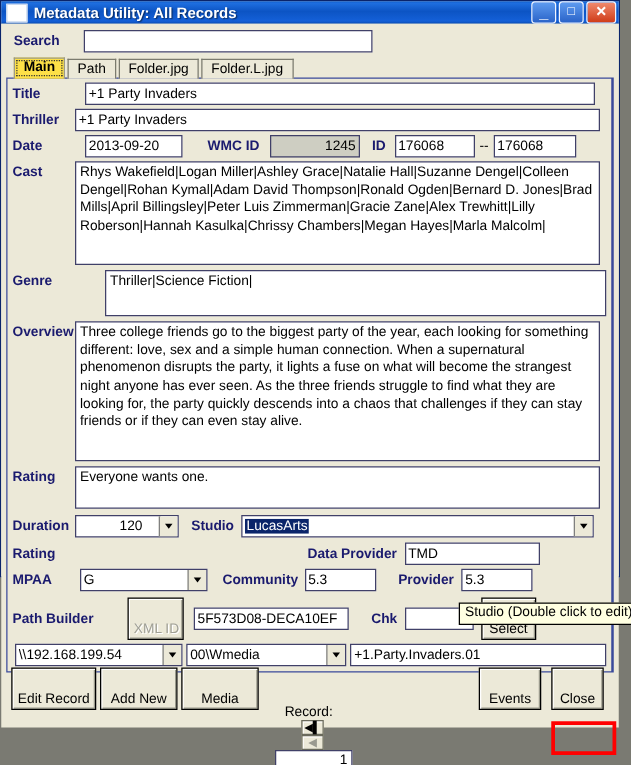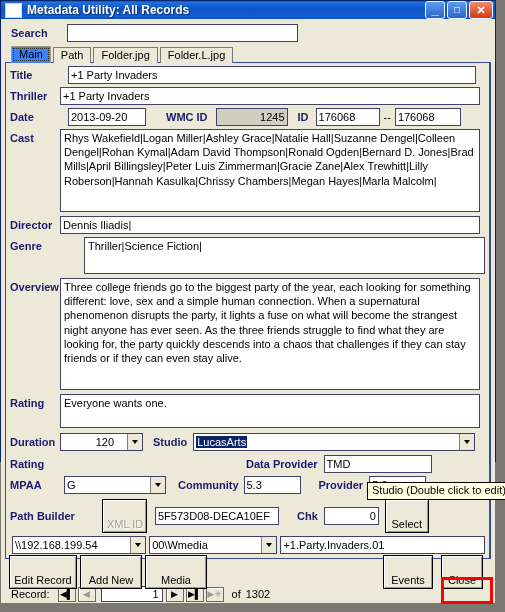--- a/index.html
+++ b/index.html
@@ -127,23 +127,23 @@
     border-bottom: none;
     box-sizing: border-box;
     font-size: 11px;
     color: #000;
     padding: 1px 7px 0 7px;
     margin-right: 2px;
     line-height: 13px;
     white-space: nowrap;
   }
   .tab.active {
-    background: #3b82f6;
+    background: #fde047;
     height: 17px;
-    font-weight: normal;
+    font-weight: bold;
     outline: 1px dotted #333;
     outline-offset: -3px;
     border-color: #9a9a8c;
   }
 
   
   #panel {
     flex: 1 1 auto;
     background: #ece9d8;
     border: 1px solid #3a4a9a;
@@ -211,21 +211,21 @@
     display:flex; align-items:center;
     padding: 0 4px;
     box-sizing:border-box;
     position: relative;
   }
   #navbar {
     height: 18px;
     display:flex; align-items:center;
     padding-left: 6px;
     box-sizing:border-box;
-    font-size:11px; color:#000;
+    font-size:11px; color:#000;flex-direction:column;
   }
   .navbtn {
     width:18px;height:15px;
     background:#ece9d8;
     border:1px solid #6a6a5c;
     box-shadow: inset 1px 1px 0 #fff;
     box-sizing:border-box;
     display:flex;align-items:center;justify-content:center;
     margin-right:2px; color:#000; font-size:9px;
   }
@@ -324,24 +324,20 @@
         <div class="field" style="width:64px;height:18px;margin-left:7px;">176068</div>
         <span class="lbl" style="margin-left:4px;color:#000;font-weight:normal;">--</span>
         <div class="field" style="width:66px;height:18px;margin-left:4px;">176068</div>
       </div>
 
       <div class="row" style="margin-bottom:4px;">
         <span class="lbl w">Cast</span>
         <div class="area" style="width:420px;height:83px;margin-left:-8px;">Rhys Wakefield|Logan Miller|Ashley Grace|Natalie Hall|Suzanne Dengel|Colleen Dengel|Rohan Kymal|Adam David Thompson|Ronald Ogden|Bernard D. Jones|Brad Mills|April Billingsley|Peter Luis Zimmerman|Gracie Zane|Alex Trewhitt|Lilly Roberson|Hannah Kasulka|Chrissy Chambers|Megan Hayes|Marla Malcolm|</div>
       </div>
 
-      <div class="row" style="margin-bottom:3px;">
-        <span class="lbl w">Director</span>
-        <div class="field" style="width:420px;height:18px;margin-left:-8px;">Dennis Iliadis|</div>
-      </div>
 
       <div class="row" style="margin-bottom:4px;gap:24px;">
         <span class="lbl w">Genre</span>
         <div class="area" style="width:420px;height:37px;margin-left:-8px;">Thriller|Science Fiction|</div>
       </div>
 
       <div class="row" style="margin-bottom:4px;">
         <span class="lbl w">Overview</span>
         <div class="area" style="width:420px;height:112px;margin-left:-8px;">Three college friends go to the biggest party of the year, each looking for something different: love, sex and a simple human connection. When a supernatural phenomenon disrupts the party, it lights a fuse on what will become the strangest night anyone has ever seen. As the three friends struggle to find what they are looking for, the party quickly descends into a chaos that challenges if they can stay friends or if they can even stay alive.</div>
       </div>

